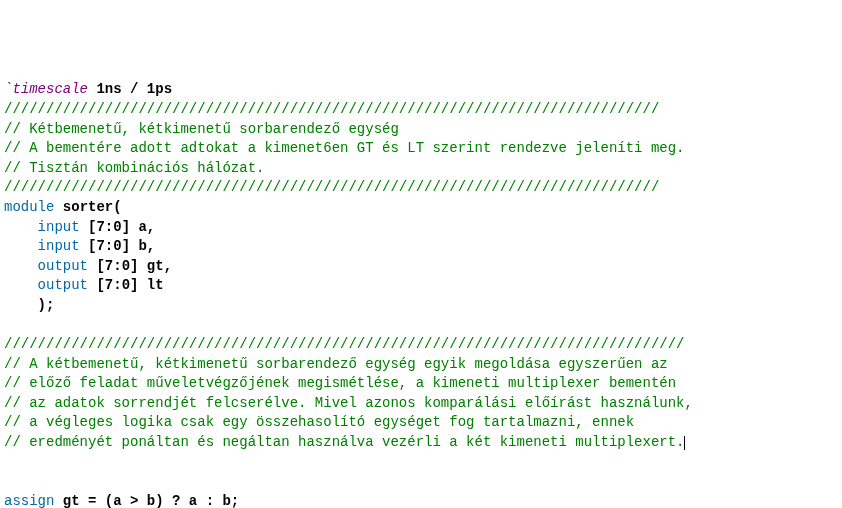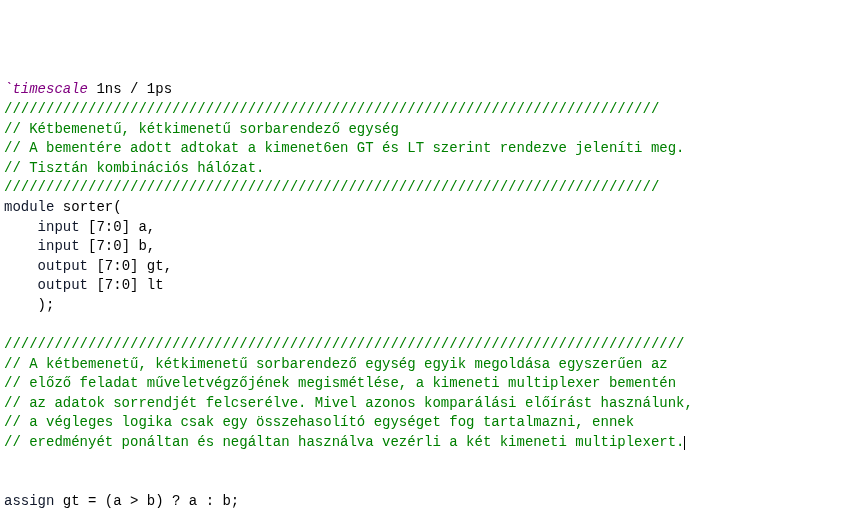--- a/index.html
+++ b/index.html
@@ -14,24 +14,24 @@
       line-height: 1.4;
       padding: 2px 4px;
       white-space: pre;
       overflow: hidden;
       width: 842px;
       height: 508px;
     }
     .code-line {
       display: block;
     }
-    .tk-keyword { color: #0f172a; }
+    .tk-keyword { color: #0369a1; }
     .tk-directive { color: #800080; font-style: italic; }
     .tk-comment { color: #008000; }
-    .tk-default { color: #000000; }
+    .tk-default { color: #000000; font-weight: bold; }
     .cursor {
       border-left: 1px solid #000;
       margin-left: -1px;
       display: inline-block;
       height: 1em;
       vertical-align: text-bottom;
     }
   </style>
 </head>
 <body>

